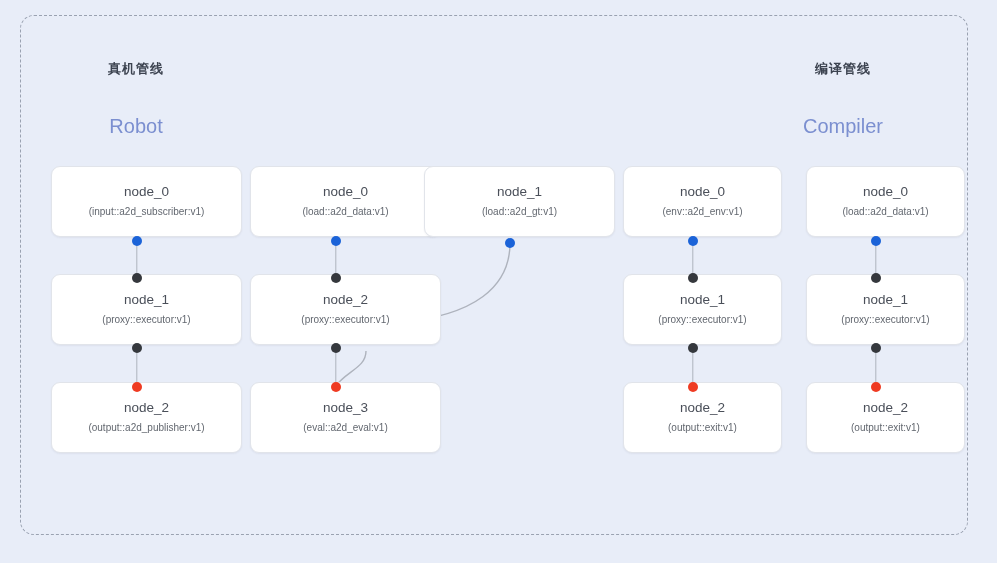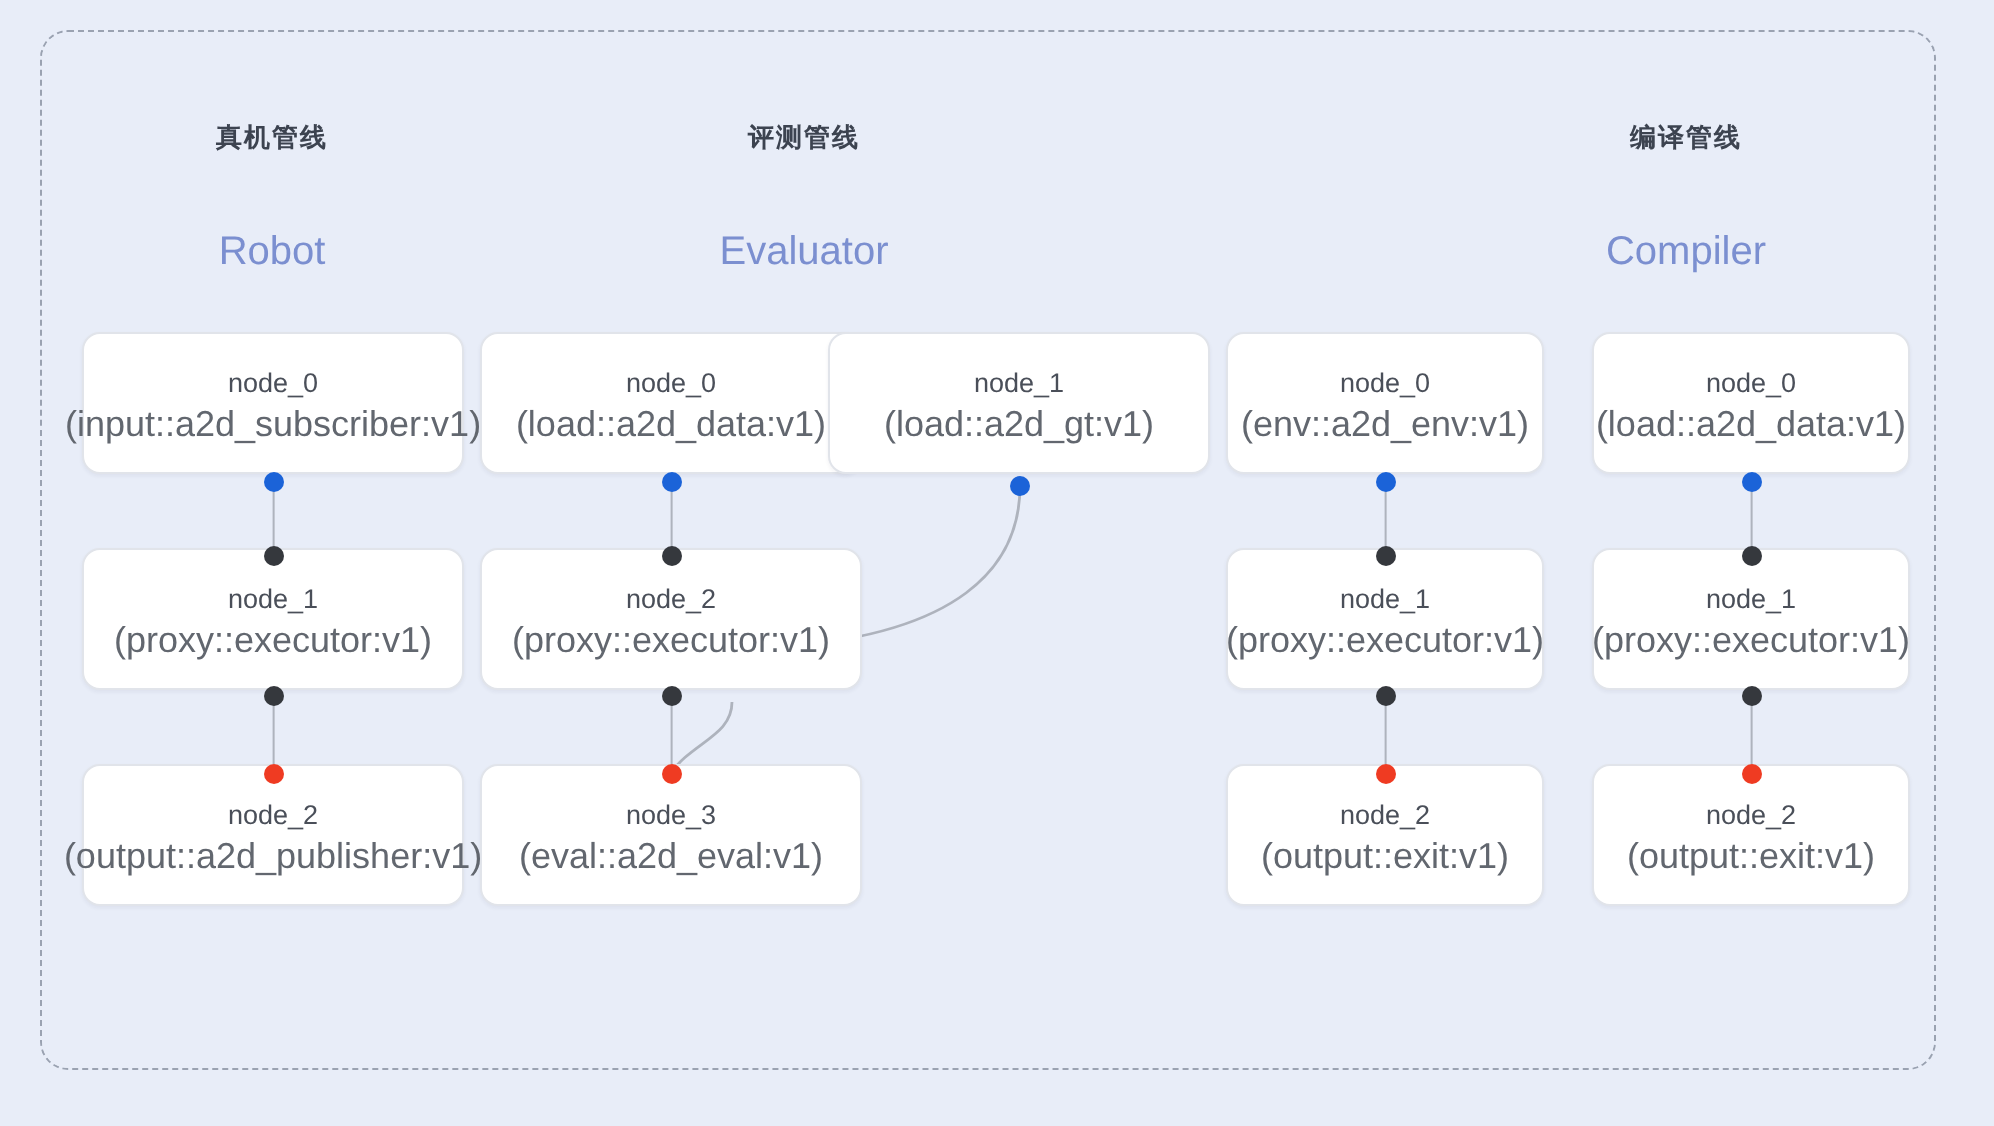--- a/index.html
+++ b/index.html
@@ -67,28 +67,29 @@
     box-sizing: border-box;
     background: #ffffff;
     border: 1px solid #e1e4ea;
     border-radius: 9px;
     box-shadow: 0 1px 2px rgba(30,40,70,0.06);
     display: flex;
     flex-direction: column;
     align-items: center;
     justify-content: center;
     text-align: center;
+    margin-left: 10px;
   }
   .node-name {
     font-size: 13.5px;
     color: #4a4f59;
     line-height: 20px;
   }
   .node-type {
-    font-size: 18px;
+    font-size: 10px;
     color: #62676f;
     line-height: 20px;
   }
 
   
   .dot {
     position: absolute;
     width: 10px;
     height: 10px;
     border-radius: 50%;
@@ -150,24 +151,20 @@
         <div class="node-type">(proxy::executor:v1)</div>
       </div>
       <div class="node-box" style="left: 20px; top: 366px; width: 191px; height: 71px;">
         <div class="node-name">node_2</div>
         <div class="node-type">(output::a2d_publisher:v1)</div>
       </div>
       <div class="dot dot-blue" style="left: 115.5px; top: 225px;"></div>
       <div class="dot dot-black" style="left: 115.5px; top: 262px;"></div>
       <div class="dot dot-black" style="left: 115.5px; top: 332px;"></div>
       <div class="dot dot-red" style="left: 115.5px; top: 371px;"></div>
-      <div class="pipeline-column" style="left: 261px; width: 240px;">
-        <div class="col-title-cn">评测管线</div>
-        <div class="col-title-en">Evaluator</div>
-      </div>
       <div class="edge-line" style="left: 314.5px; top: 225px; height: 37px;"></div>
       <div class="edge-line" style="left: 314.5px; top: 332px; height: 39px;"></div>
       <div class="node-box" style="left: 219px; top: 150px; width: 191px; height: 71px;">
         <div class="node-name">node_0</div>
         <div class="node-type">(load::a2d_data:v1)</div>
       </div>
       <div class="node-box" style="left: 393px; top: 150px; width: 191px; height: 71px;">
         <div class="node-name">node_1</div>
         <div class="node-type">(load::a2d_gt:v1)</div>
       </div>

